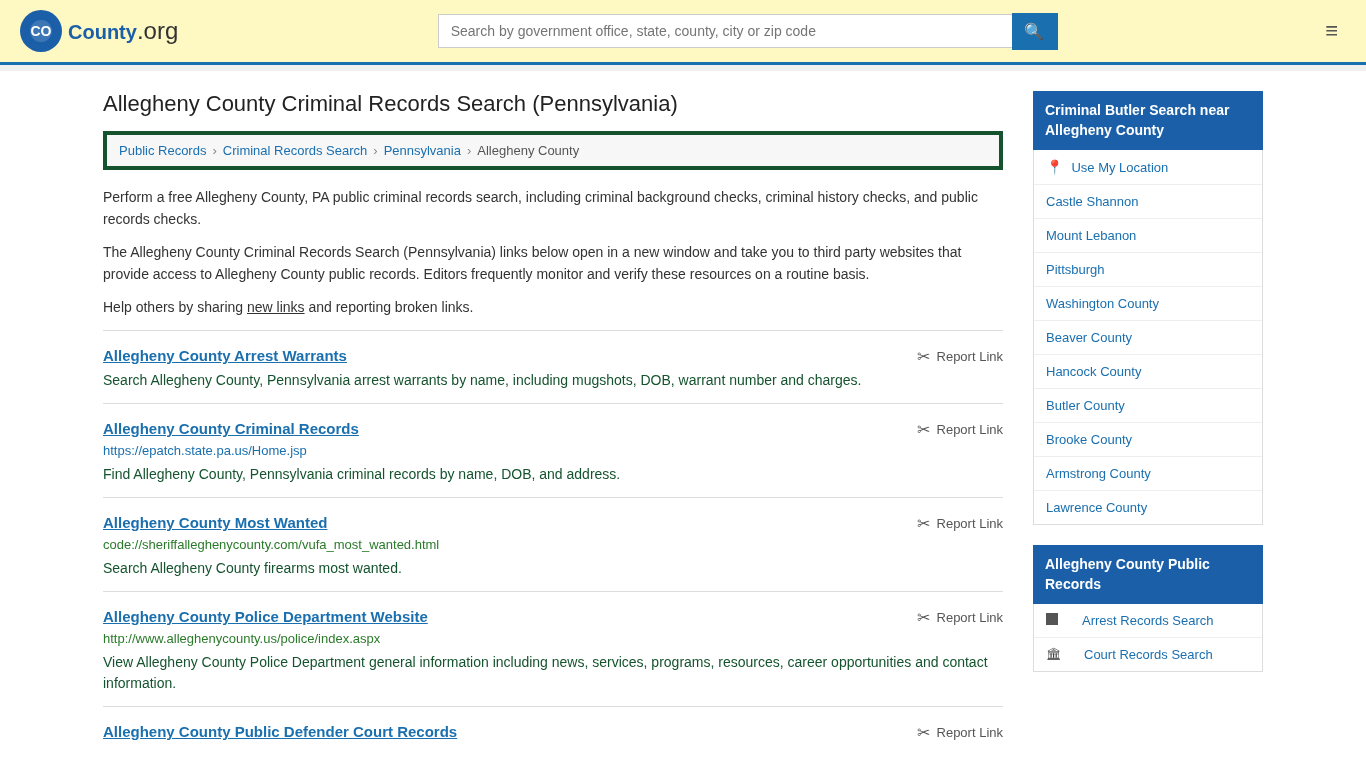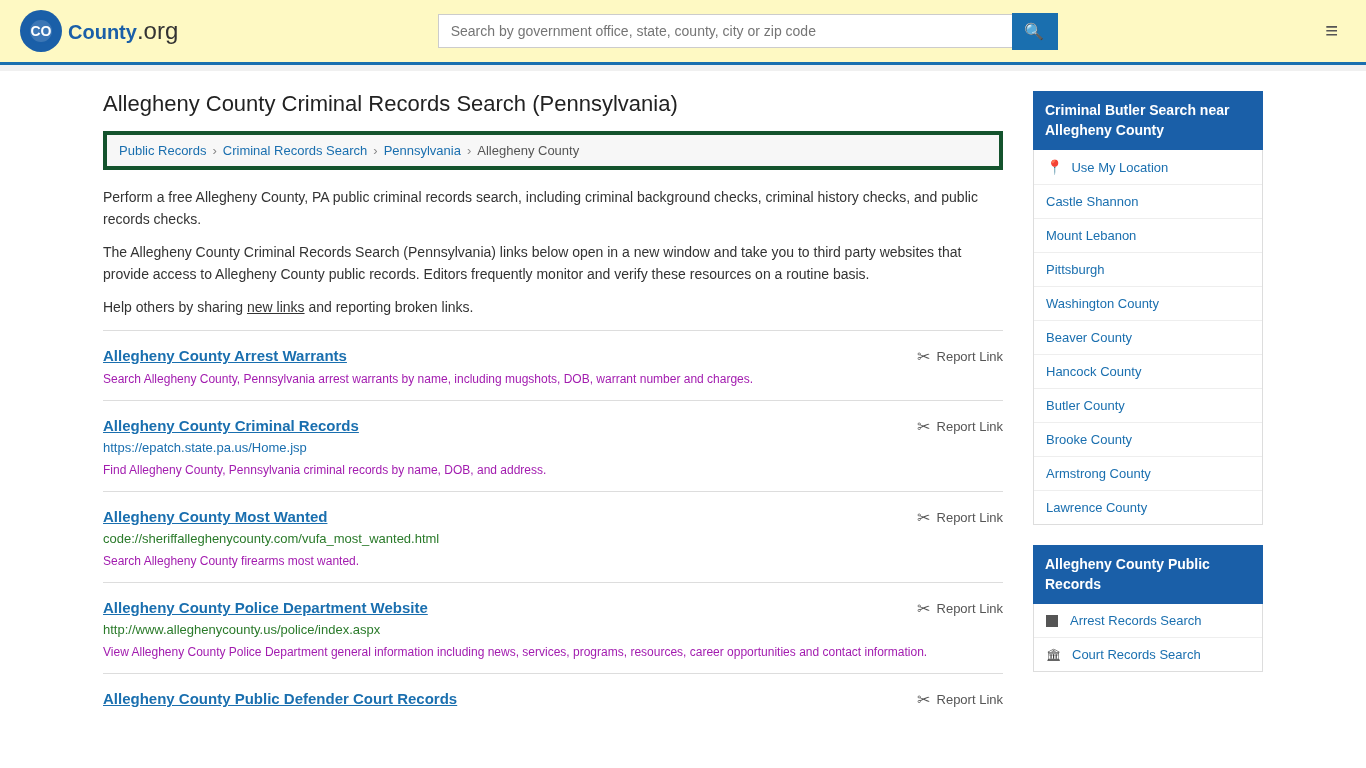--- a/index.html
+++ b/index.html
@@ -142,21 +142,21 @@
     .report-icon {
       font-size: 16px;
       color: #555;
     }
     .record-url {
       font-size: 13px;
       margin-bottom: 6px;
     }
     .record-url.green { color: #2a7a2a; }
     .record-url.blue { color: #1a6faf; }
-    .record-desc { font-size: 12px; line-height: 1.5; color: #a21caf; }
+    .record-desc { font-size: 14px; line-height: 1.5; color: #14532d; }
 
     
     #sidebar {
       width: 230px;
       flex-shrink: 0;
     }
     .sidebar-section {
       margin-bottom: 20px;
     }
     .sidebar-header {
@@ -185,22 +185,21 @@
       text-decoration: none;
     }
     .sidebar-item.location-item {
       display: flex;
       align-items: center;
       gap: 8px;
     }
     .loc-icon { color: #555; font-size: 14px; }
     .sidebar-item.public-rec-item {
       display: flex;
-      align-items: center;
-      gap: 12px;
+      gap: 24px;
     }
     .square-icon {
       width: 12px;
       height: 12px;
       background: #555;
       display: inline-block;
       flex-shrink: 0;
     }
   </style>
 </head>

